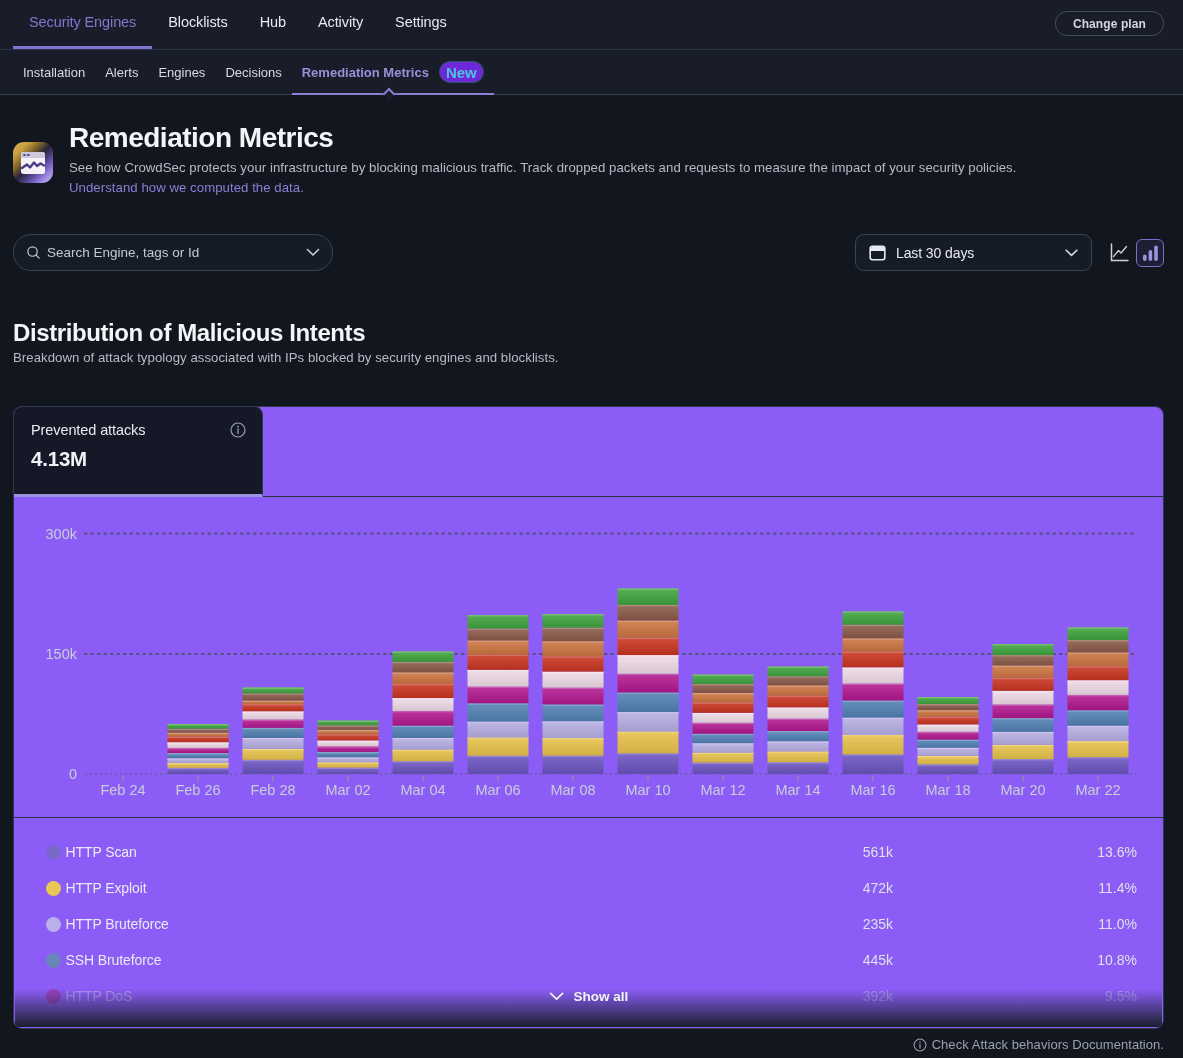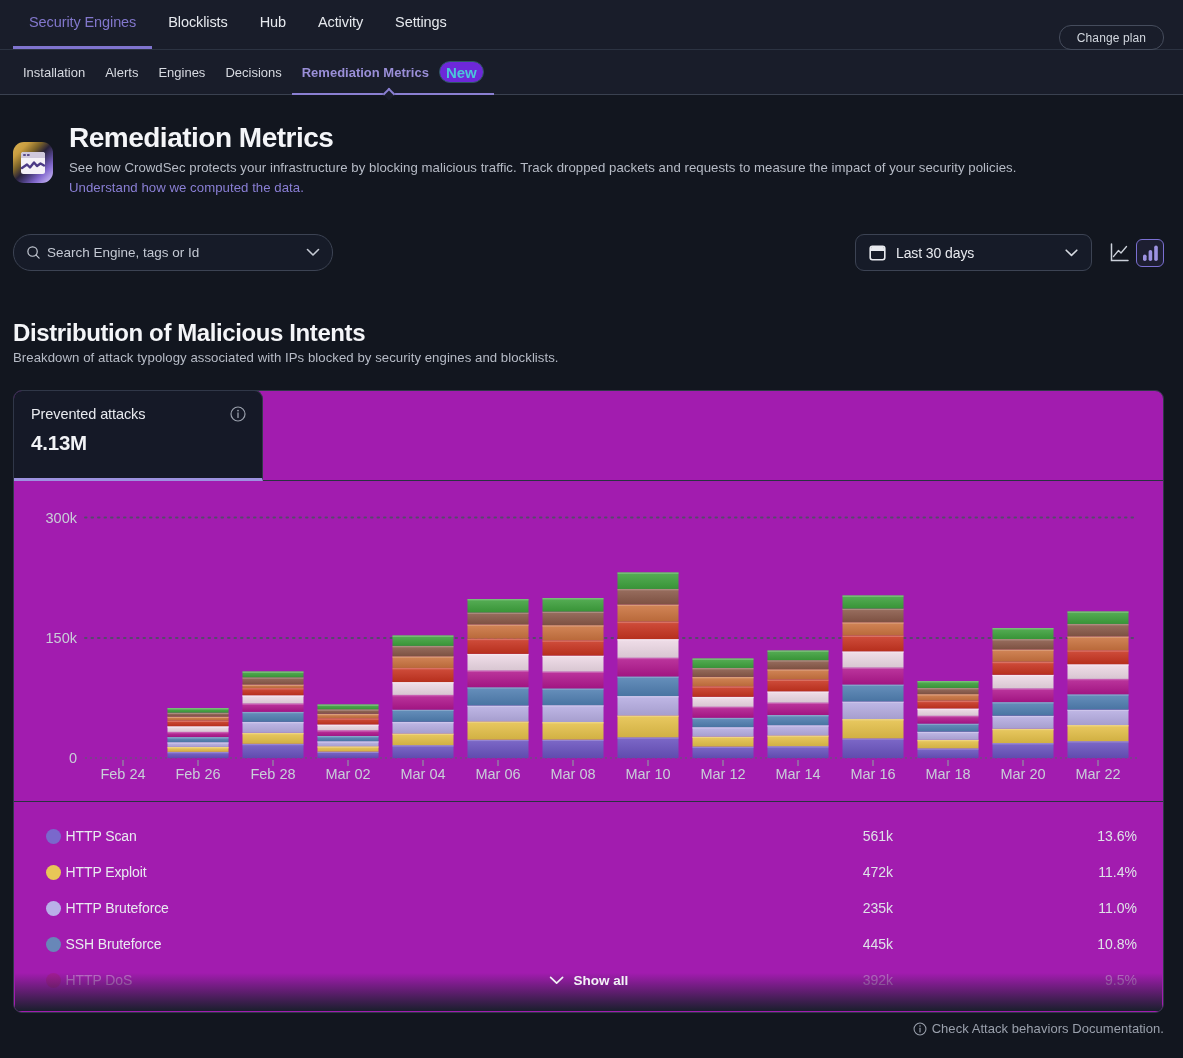--- a/index.html
+++ b/index.html
@@ -1,21 +1,21 @@
 <!DOCTYPE html>
 <html><head><meta charset="utf-8">
 <style>
 *{margin:0;padding:0;box-sizing:border-box;}
 html,body{width:1183px;height:1058px;background:#12161f;font-family:"Liberation Sans",sans-serif;overflow:hidden;}
 .topnav{height:50px;background:#191d2a;border-bottom:1px solid #2c3342;display:flex;align-items:stretch;position:relative;}
 .topnav .items{display:flex;align-items:stretch;margin-left:13px;}
 .topnav a{display:flex;align-items:center;padding:0 16px 6px;color:#e6e9ee;font-size:14.5px;font-weight:500;text-decoration:none;letter-spacing:-0.1px;position:relative;}
 .topnav a.active{color:#8277cc;}
 .topnav a.active::after{content:"";position:absolute;left:0;right:0;bottom:0;height:3px;background:#7f74cf;}
-.btn-plan{position:absolute;right:19px;top:25px;height:25px;padding:0 17px;border:1px solid #454c5c;border-radius:12px;background:transparent;color:#d2d7df;font-size:12px;font-weight:400;font-family:"Liberation Sans",sans-serif;letter-spacing:0.1px;}
+.btn-plan{position:absolute;right:19px;top:11px;height:25px;padding:0 17px;border:1px solid #454c5c;border-radius:12px;background:transparent;color:#d2d7df;font-size:12px;font-weight:700;font-family:"Liberation Sans",sans-serif;letter-spacing:0.1px;}
 .subnav{height:45px;background:#191d2a;border-bottom:1px solid #3a4150;display:flex;align-items:stretch;position:relative;}
 .subnav .items{display:flex;align-items:stretch;margin-left:13px;}
 .subnav a{display:flex;align-items:center;padding:0 10px;color:#d7dae1;font-size:13px;font-weight:400;text-decoration:none;position:relative;gap:10px;}
 .subnav a.active{color:#9a8fd8;font-weight:700;}
 .subnav a.active::after{content:"";position:absolute;left:0;right:0;bottom:-1px;height:2px;background:#8a7fd2;}
 .notch{position:absolute;bottom:-1px;left:50%;margin-left:-5px;width:9px;height:9px;background:#191d2a;border-top:2px solid #8a7fd2;border-left:2px solid #8a7fd2;transform:rotate(45deg) translateY(5px);z-index:2;}
 .badge-new{display:inline-flex;align-items:center;height:22px;padding:0 6px;border:1px solid #2e5661;border-radius:11px;background:#6d28d9;color:#4cc4da;font-size:15px;font-weight:700;}
 main{padding:0 19px 0 13px;}
 .page-head{display:flex;margin-top:15px;}
 .app-icon{width:40px;height:41px;border-radius:11px;margin-top:32px;flex:0 0 40px;
@@ -29,21 +29,21 @@
 .searchbox{width:320px;height:37px;border:1px solid #3c4353;border-radius:18px;background:#161b28;display:flex;align-items:center;padding:0 12px;}
 .searchbox span{color:#c4c9d3;font-size:13.5px;margin-left:6px;flex:1;}
 .ctr-right{display:flex;align-items:center;}
 .datebox{width:237px;height:37px;border:1px solid #3c4353;border-radius:9px;background:#161b28;display:flex;align-items:center;padding:0 13px;}
 .datebox span{color:#e8eaef;font-size:14px;font-weight:500;margin-left:10px;flex:1;letter-spacing:-0.1px;}
 .icbtn{width:28px;height:28px;display:flex;align-items:center;justify-content:center;background:transparent;border:none;}
 .icbtn.line{margin-left:13px;}
 .icbtn.sel{margin-left:3px;border:1.5px solid #7b70d2;border-radius:6px;background:rgba(124,110,215,0.10);}
 h2{color:#f4f5f8;font-size:24px;font-weight:700;letter-spacing:-0.4px;margin-top:47px;line-height:29px;}
 .sub{color:#b6bbc6;font-size:13.2px;margin-top:3px;letter-spacing:0.05px;}
-.card{margin-top:25px;border:1px solid #303748;border-radius:9px;background:#a21caf;height:623px;position:relative;overflow:hidden;}
+.card{margin-top:41px;border:1px solid #303748;border-radius:9px;background:#8b5cf6;height:623px;position:relative;overflow:hidden;}
 .card-head{height:90px;border-bottom:1px solid #2a3140;position:relative;}
 .tab{position:absolute;left:-1px;top:-1px;width:250px;height:91px;background:#151927;border:1px solid #303748;border-radius:9px 9px 0 0;border-bottom:3px solid #9d92e0;padding:15px 0 0 17px;}
 .tab .t1{display:flex;align-items:center;color:#e8eaef;font-size:14.5px;letter-spacing:-0.1px;}
 .tab .t1 svg{margin-left:auto;margin-right:16px;}
 .tab .t2{color:#f2f3f6;font-size:20.5px;font-weight:700;margin-top:9px;letter-spacing:-0.2px;}
 .chart{height:321px;border-bottom:1px solid #2a3140;}
 .legend{position:relative;padding-top:16px;height:209px;}
 .lrow{display:flex;align-items:center;height:36px;padding:0 26px 0 31.5px;}
 .lrow .dot{width:15px;height:15px;border-radius:50%;flex:0 0 15px;}
 .lrow .lname{color:#e9ebf0;font-size:14px;font-weight:500;margin-left:5px;letter-spacing:-0.1px;}

